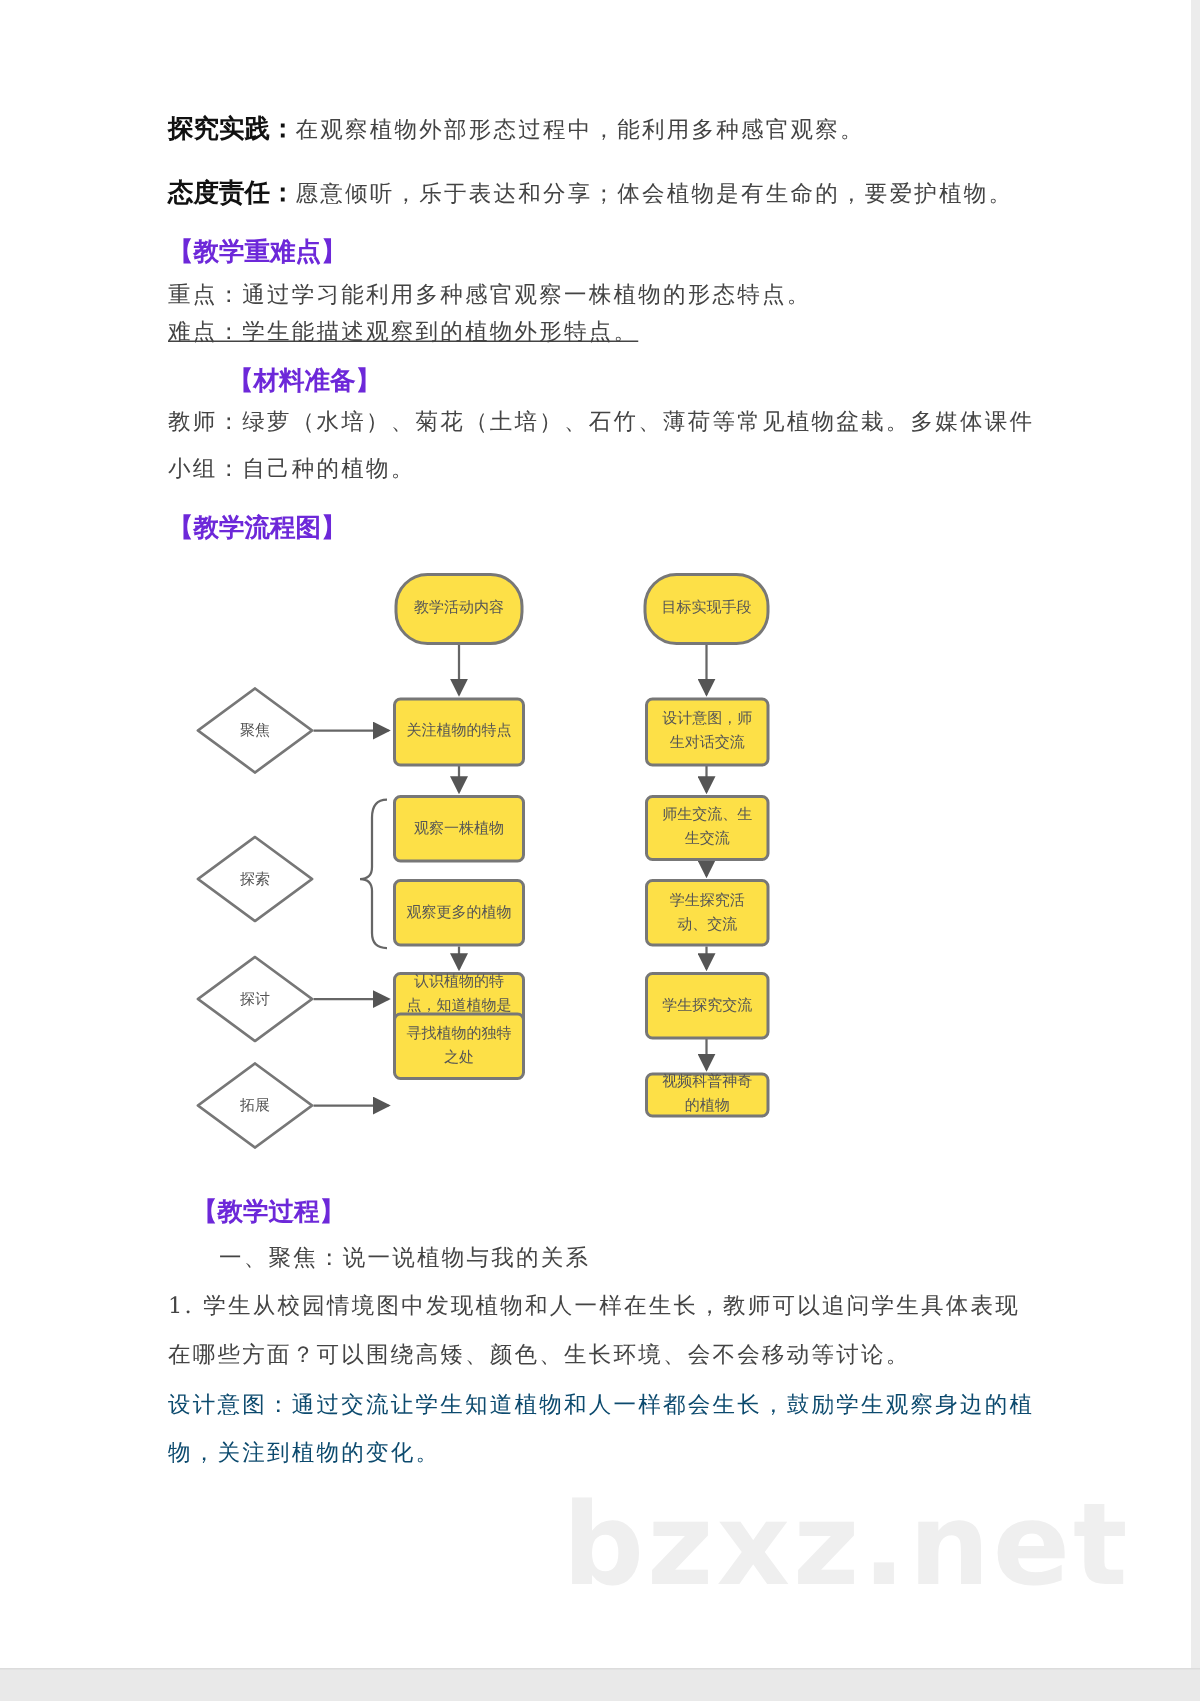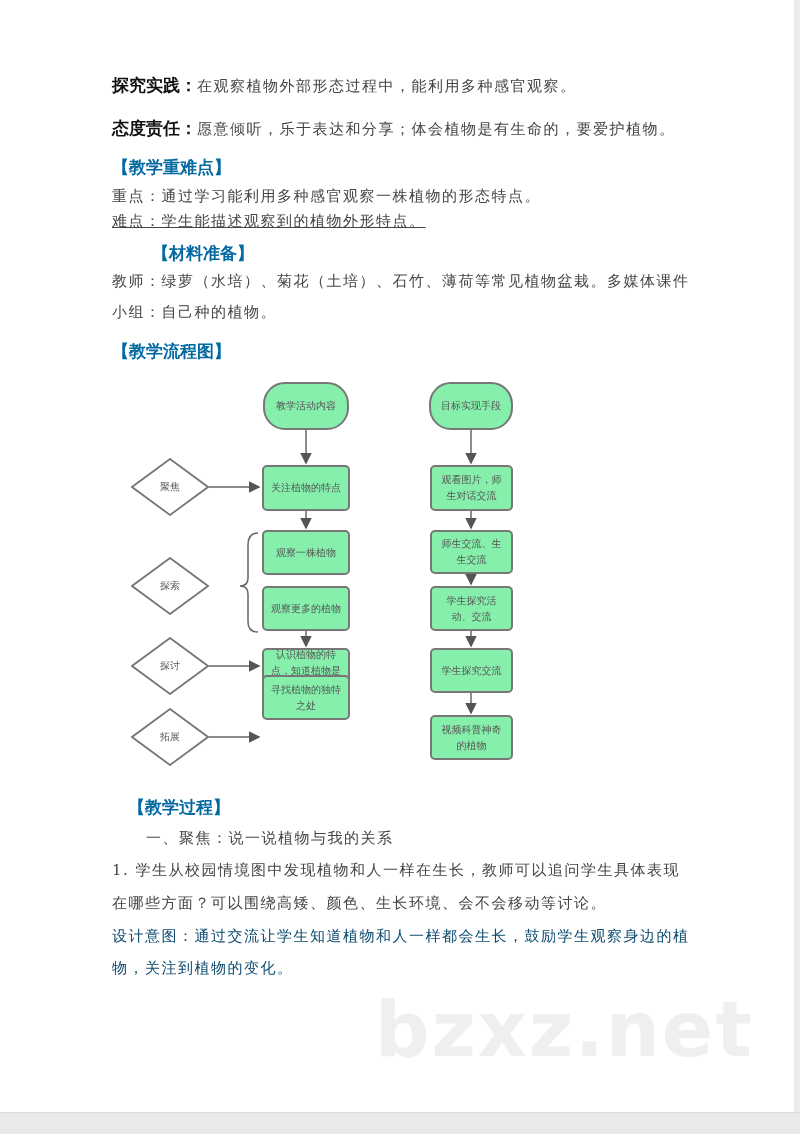--- a/index.html
+++ b/index.html
@@ -6,26 +6,26 @@
   body {
     width: 800px; height: 1134px; position: relative; overflow: hidden;
     background: #ffffff;
     font-family: "DejaVu Serif", "Liberation Serif", serif;
     color: #333;
   }
   .page-edge-right { position: absolute; left: 794px; top: 0; width: 6px; height: 1112px; background: #ececec; }
   .page-edge-bottom { position: absolute; left: 0; top: 1112px; width: 800px; height: 22px; background: #e9e9e9; border-top: 1px solid #dcdcdc; }
   .line { position: absolute; white-space: nowrap; font-size: 15px; letter-spacing: 1.5px; color: #444; }
   .lbl { font-family: "DejaVu Sans", "Liberation Sans", sans-serif; font-weight: bold; font-size: 17px; color: #111; letter-spacing: 0; }
-  .heading { position: absolute; white-space: nowrap; font-family: "DejaVu Sans", "Liberation Sans", sans-serif; font-weight: bold; font-size: 17px; color: #0369a1; }
+  .heading { position: absolute; white-space: nowrap; font-family: "DejaVu Sans", "Liberation Sans", sans-serif; font-weight: bold; font-size: 17px; color: #6d28d9; }
   .red { color: #0c4a6e; }
   .watermark { position: absolute; left: 375px; top: 985px; font-family: "DejaVu Sans", "Liberation Sans", sans-serif; font-weight: bold; font-size: 76px; color: #efefef; letter-spacing: 2px; }
 
   
-  .fc-box { position: absolute; border: 2px solid #777; border-radius: 5px; background: #86efac;
+  .fc-box { position: absolute; border: 2px solid #777; border-radius: 5px; background: #fde047;
     display: flex; align-items: center; justify-content: center; text-align: center;
     font-family: "DejaVu Sans", "Liberation Sans", sans-serif; font-size: 10px; color: #555; line-height: 16px; padding: 0 6px; box-sizing: border-box; }
   .fc-pill { border-radius: 22px; }
   .fc-diamond { position: absolute; width: 78px; height: 58px; }
   .fc-diamond span { position: absolute; left: 0; top: 0; width: 78px; height: 58px; display: flex; align-items: center; justify-content: center;
     font-family: "DejaVu Sans", "Liberation Sans", sans-serif; font-size: 10px; color: #555; }
   svg.fc-lines { position: absolute; left: 0; top: 0; }
 </style>
 </head>
 <body>
@@ -73,25 +73,25 @@
 
   <div class="fc-box fc-pill" style="left:263px;top:382px;width:86px;height:48px;">教学活动内容</div>
   <div class="fc-box fc-pill" style="left:429px;top:382px;width:84px;height:48px;">目标实现手段</div>
 
   <div class="fc-box" style="left:262px;top:465px;width:88px;height:46px;">关注植物的特点</div>
   <div class="fc-box" style="left:262px;top:530px;width:88px;height:45px;">观察一株植物</div>
   <div class="fc-box" style="left:262px;top:586px;width:88px;height:45px;">观察更多的植物</div>
   <div class="fc-box" style="left:262px;top:648px;width:88px;height:45px;">认识植物的特点，知道植物是活的</div>
   <div class="fc-box" style="left:262px;top:675px;width:88px;height:45px;">寻找植物的独特之处</div>
 
-  <div class="fc-box" style="left:430px;top:465px;width:83px;height:46px;">观看图片，师生对话交流</div>
+  <div class="fc-box" style="left:430px;top:465px;width:83px;height:46px;">设计意图，师生对话交流</div>
   <div class="fc-box" style="left:430px;top:530px;width:83px;height:44px;">师生交流、生生交流</div>
   <div class="fc-box" style="left:430px;top:586px;width:83px;height:45px;">学生探究活动、交流</div>
   <div class="fc-box" style="left:430px;top:648px;width:83px;height:45px;">学生探究交流</div>
-  <div class="fc-box" style="left:430px;top:715px;width:83px;height:45px;">视频科普神奇的植物</div>
+  <div class="fc-box" style="left:430px;top:715px;width:83px;height:30px;">视频科普神奇的植物</div>
 
   <div class="fc-diamond" style="left:131px;top:458px;">
     <svg width="78" height="58">
         <polygon points="39,1 77,29 39,57 1,29" fill="#fff" stroke="#777" stroke-width="1.8"></polygon>
       </svg>
     <span>聚焦</span>
   </div>
   <div class="fc-diamond" style="left:131px;top:557px;">
     <svg width="78" height="58">
         <polygon points="39,1 77,29 39,57 1,29" fill="#fff" stroke="#777" stroke-width="1.8"></polygon>

